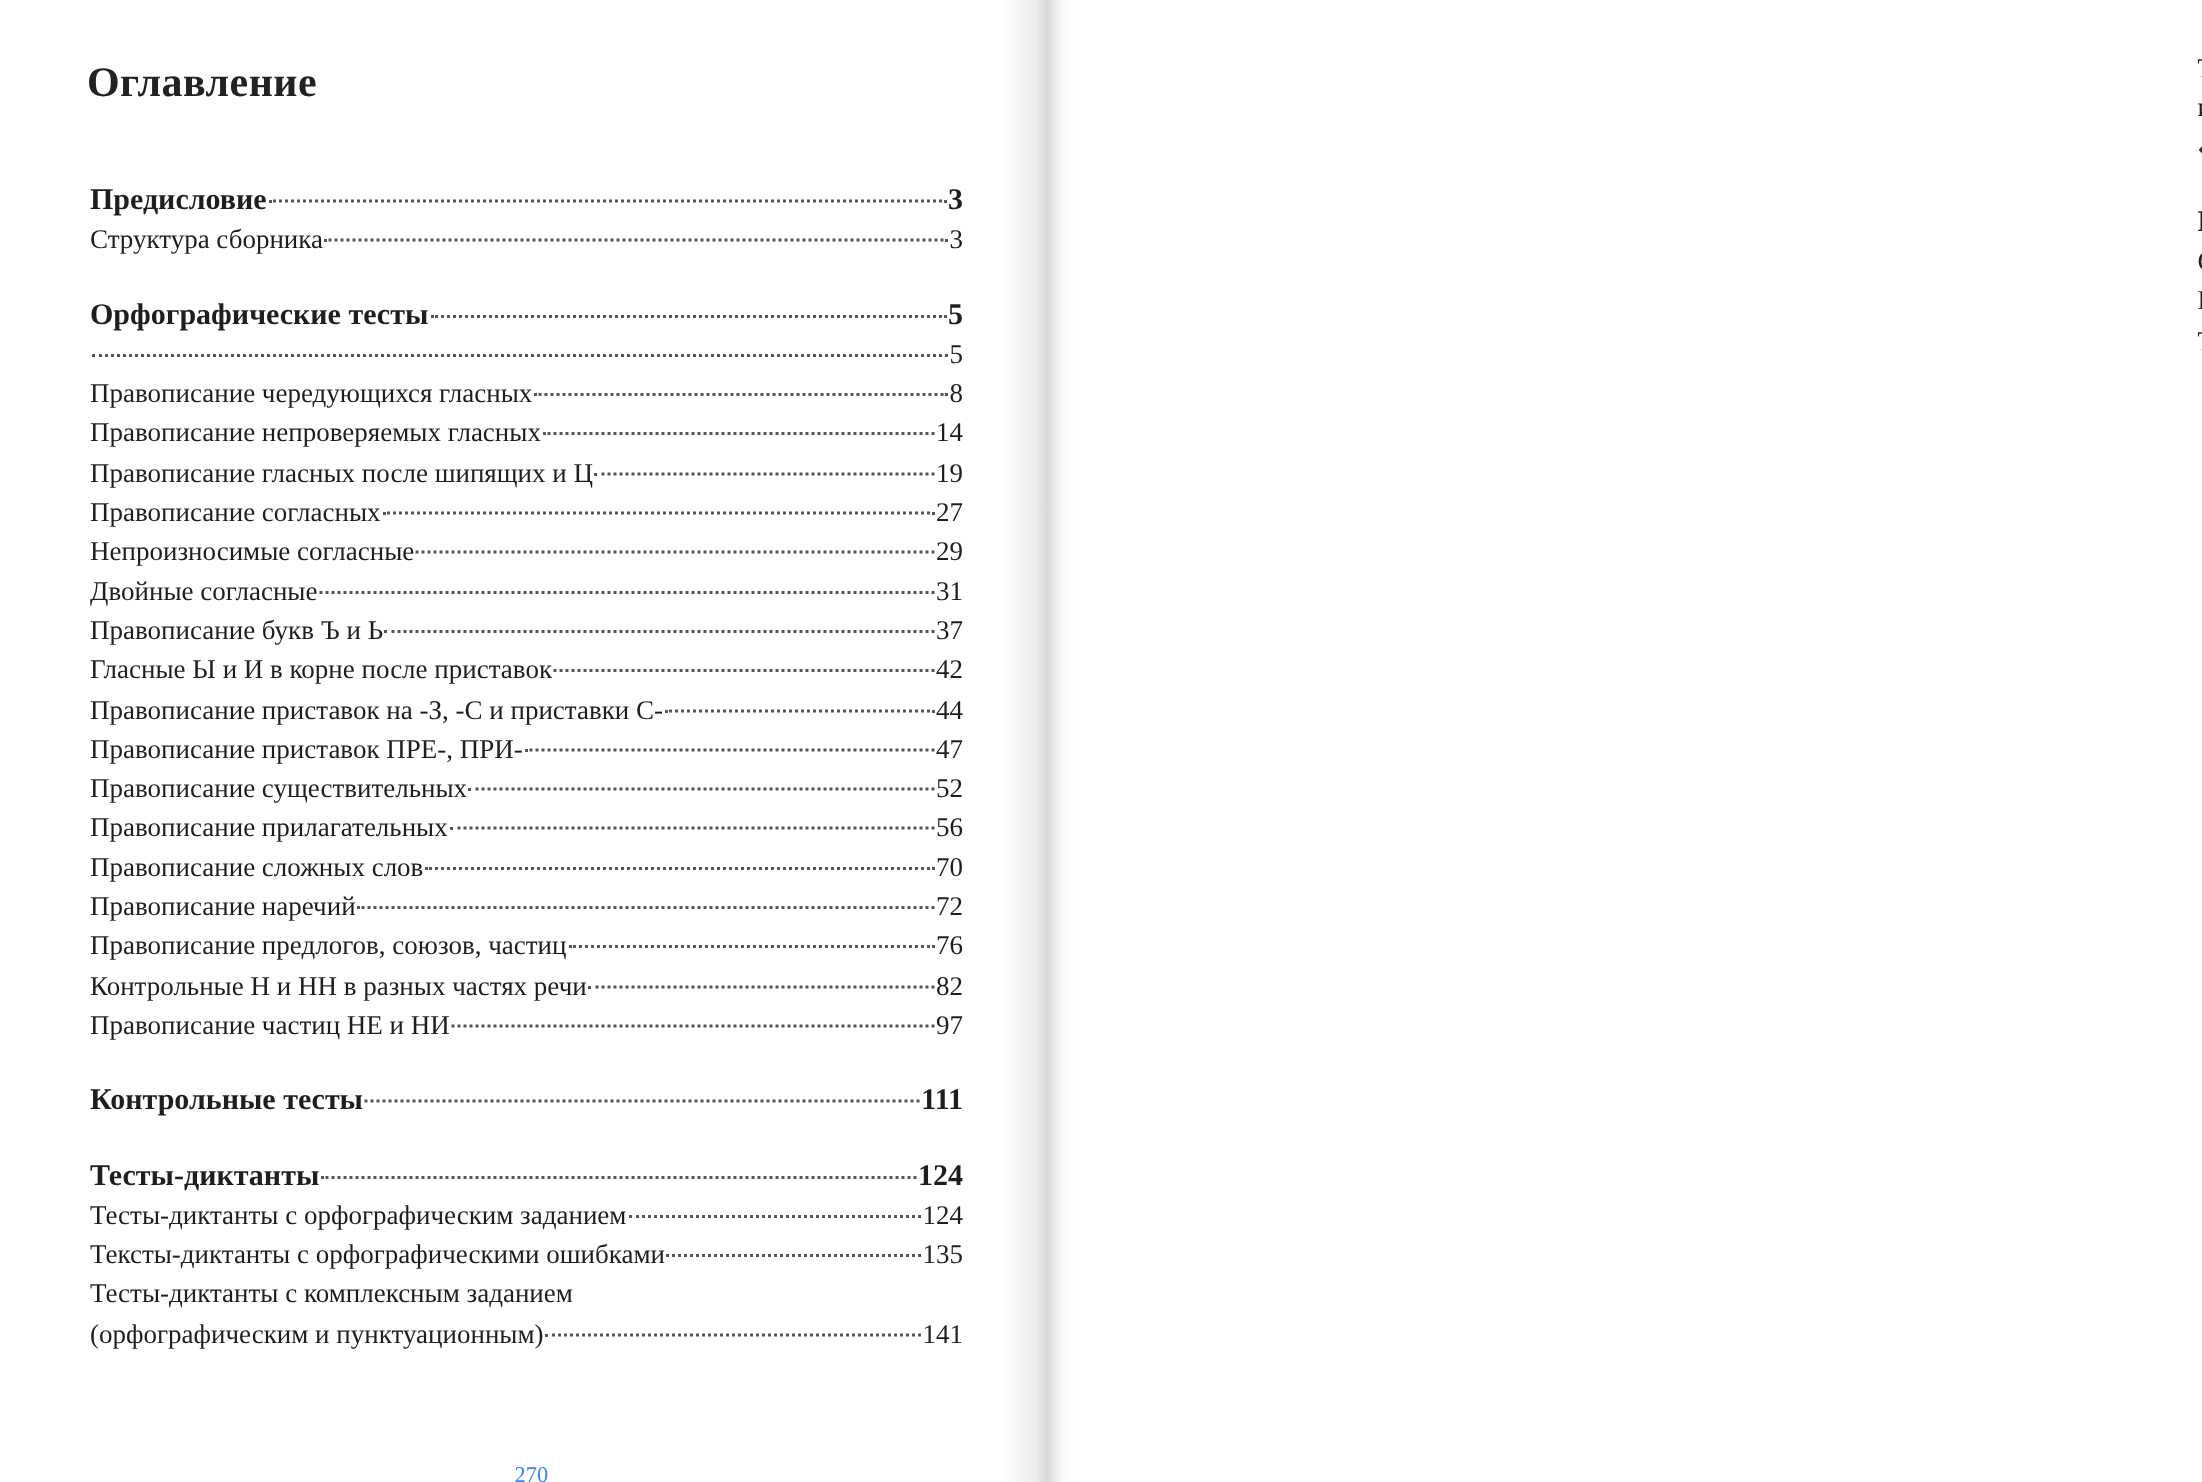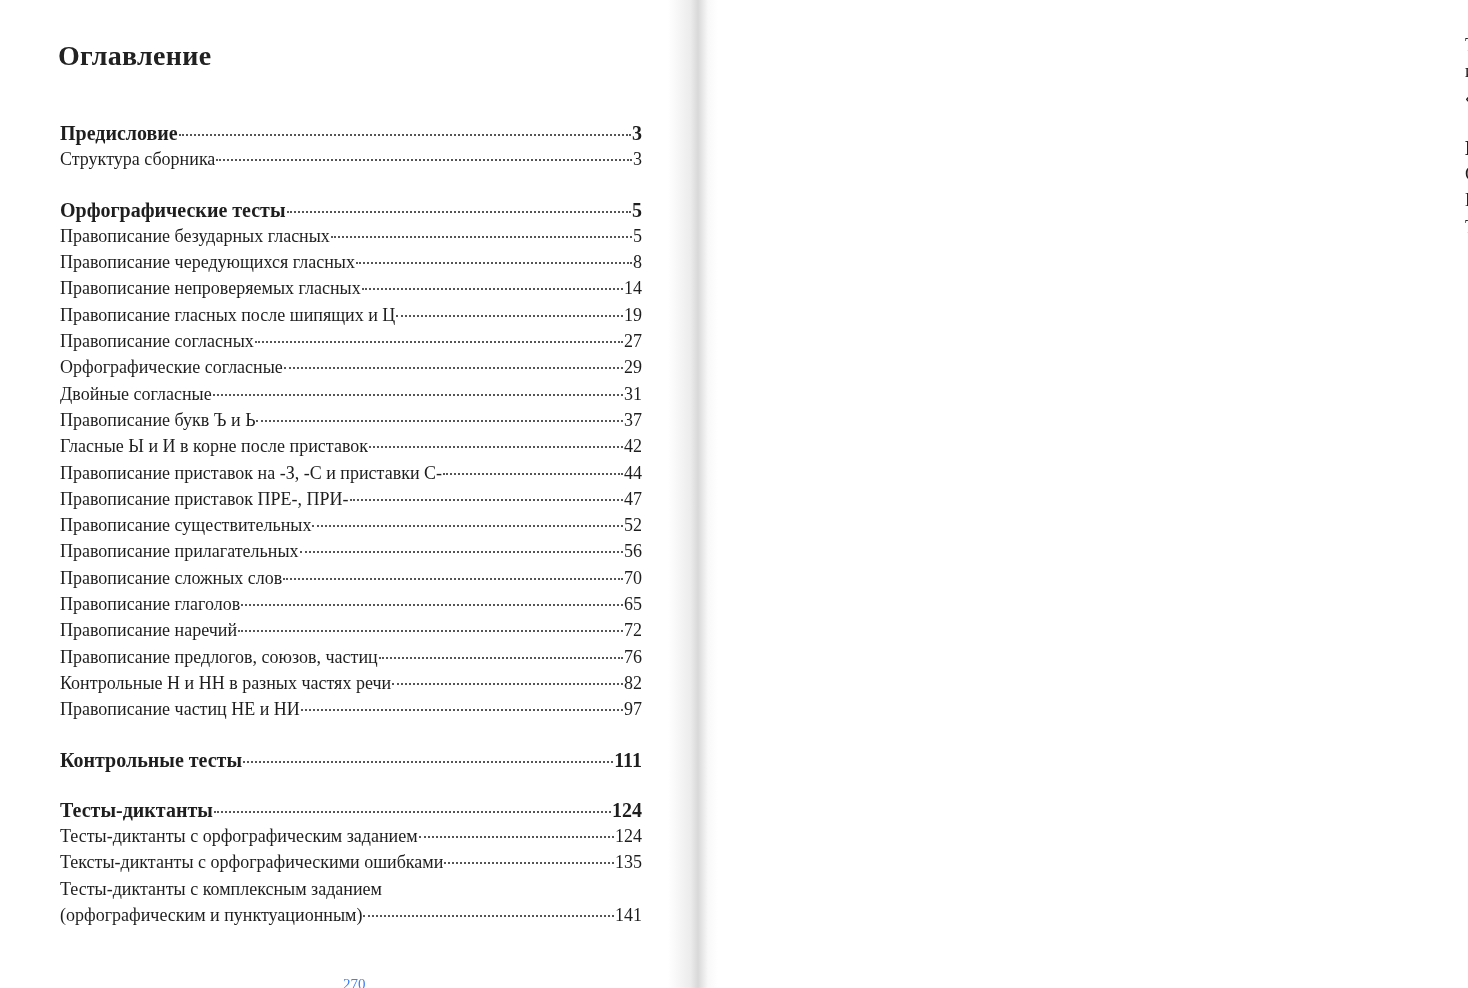--- a/index.html
+++ b/index.html
@@ -61,21 +61,20 @@
       </div>
 
       <div class="gap"></div>
 
       <div class="row head">
         <span class="label">Орфографические тесты</span>
         <span class="dots"></span>
         <span class="page-num">5</span>
       </div>
       <div class="row">
-          <span class="label">Правописание безударных гласных</span>
           <span class="dots"></span>
           <span class="page-num">5</span>
         </div>
       <div class="row">
           <span class="label">Правописание чередующихся гласных</span>
           <span class="dots"></span>
           <span class="page-num">8</span>
         </div>
       <div class="row">
           <span class="label">Правописание непроверяемых гласных</span>
@@ -86,21 +85,21 @@
           <span class="label">Правописание гласных после шипящих и Ц</span>
           <span class="dots"></span>
           <span class="page-num">19</span>
         </div>
       <div class="row">
           <span class="label">Правописание согласных</span>
           <span class="dots"></span>
           <span class="page-num">27</span>
         </div>
       <div class="row">
-          <span class="label">Орфографические согласные</span>
+          <span class="label">Непроизносимые согласные</span>
           <span class="dots"></span>
           <span class="page-num">29</span>
         </div>
       <div class="row">
           <span class="label">Двойные согласные</span>
           <span class="dots"></span>
           <span class="page-num">31</span>
         </div>
       <div class="row">
           <span class="label">Правописание букв Ъ и Ь</span>
@@ -129,25 +128,20 @@
         </div>
       <div class="row">
           <span class="label">Правописание прилагательных</span>
           <span class="dots"></span>
           <span class="page-num">56</span>
         </div>
       <div class="row">
           <span class="label">Правописание сложных слов</span>
           <span class="dots"></span>
           <span class="page-num">70</span>
-        </div>
-      <div class="row">
-          <span class="label">Правописание глаголов</span>
-          <span class="dots"></span>
-          <span class="page-num">65</span>
         </div>
       <div class="row">
           <span class="label">Правописание наречий</span>
           <span class="dots"></span>
           <span class="page-num">72</span>
         </div>
       <div class="row">
           <span class="label">Правописание предлогов, союзов, частиц</span>
           <span class="dots"></span>
           <span class="page-num">76</span>

